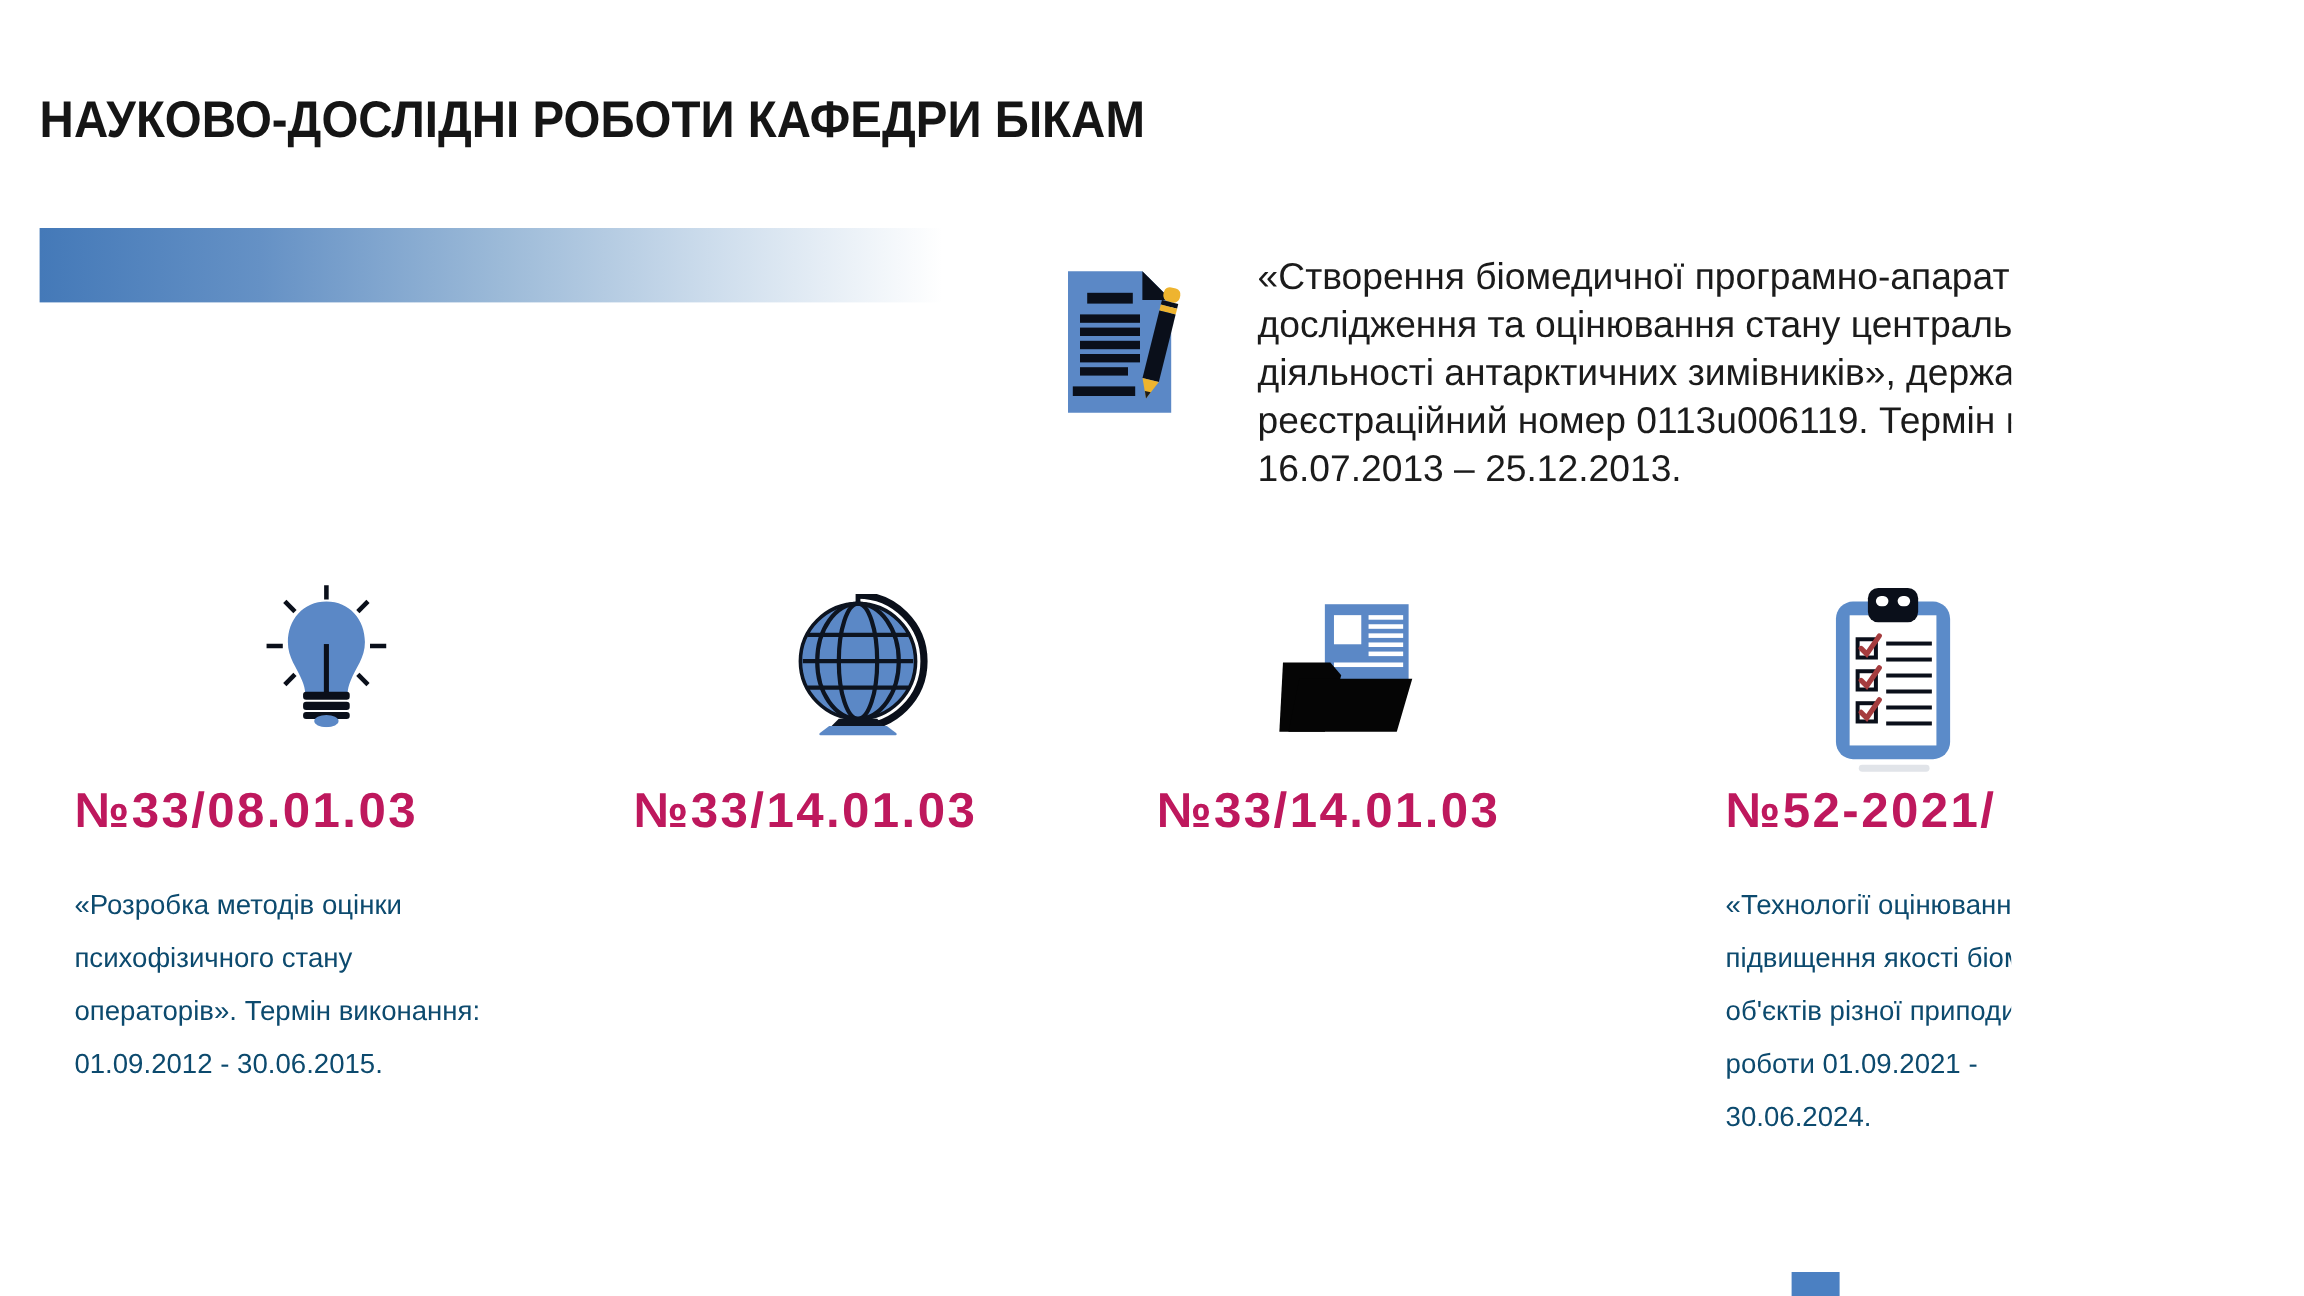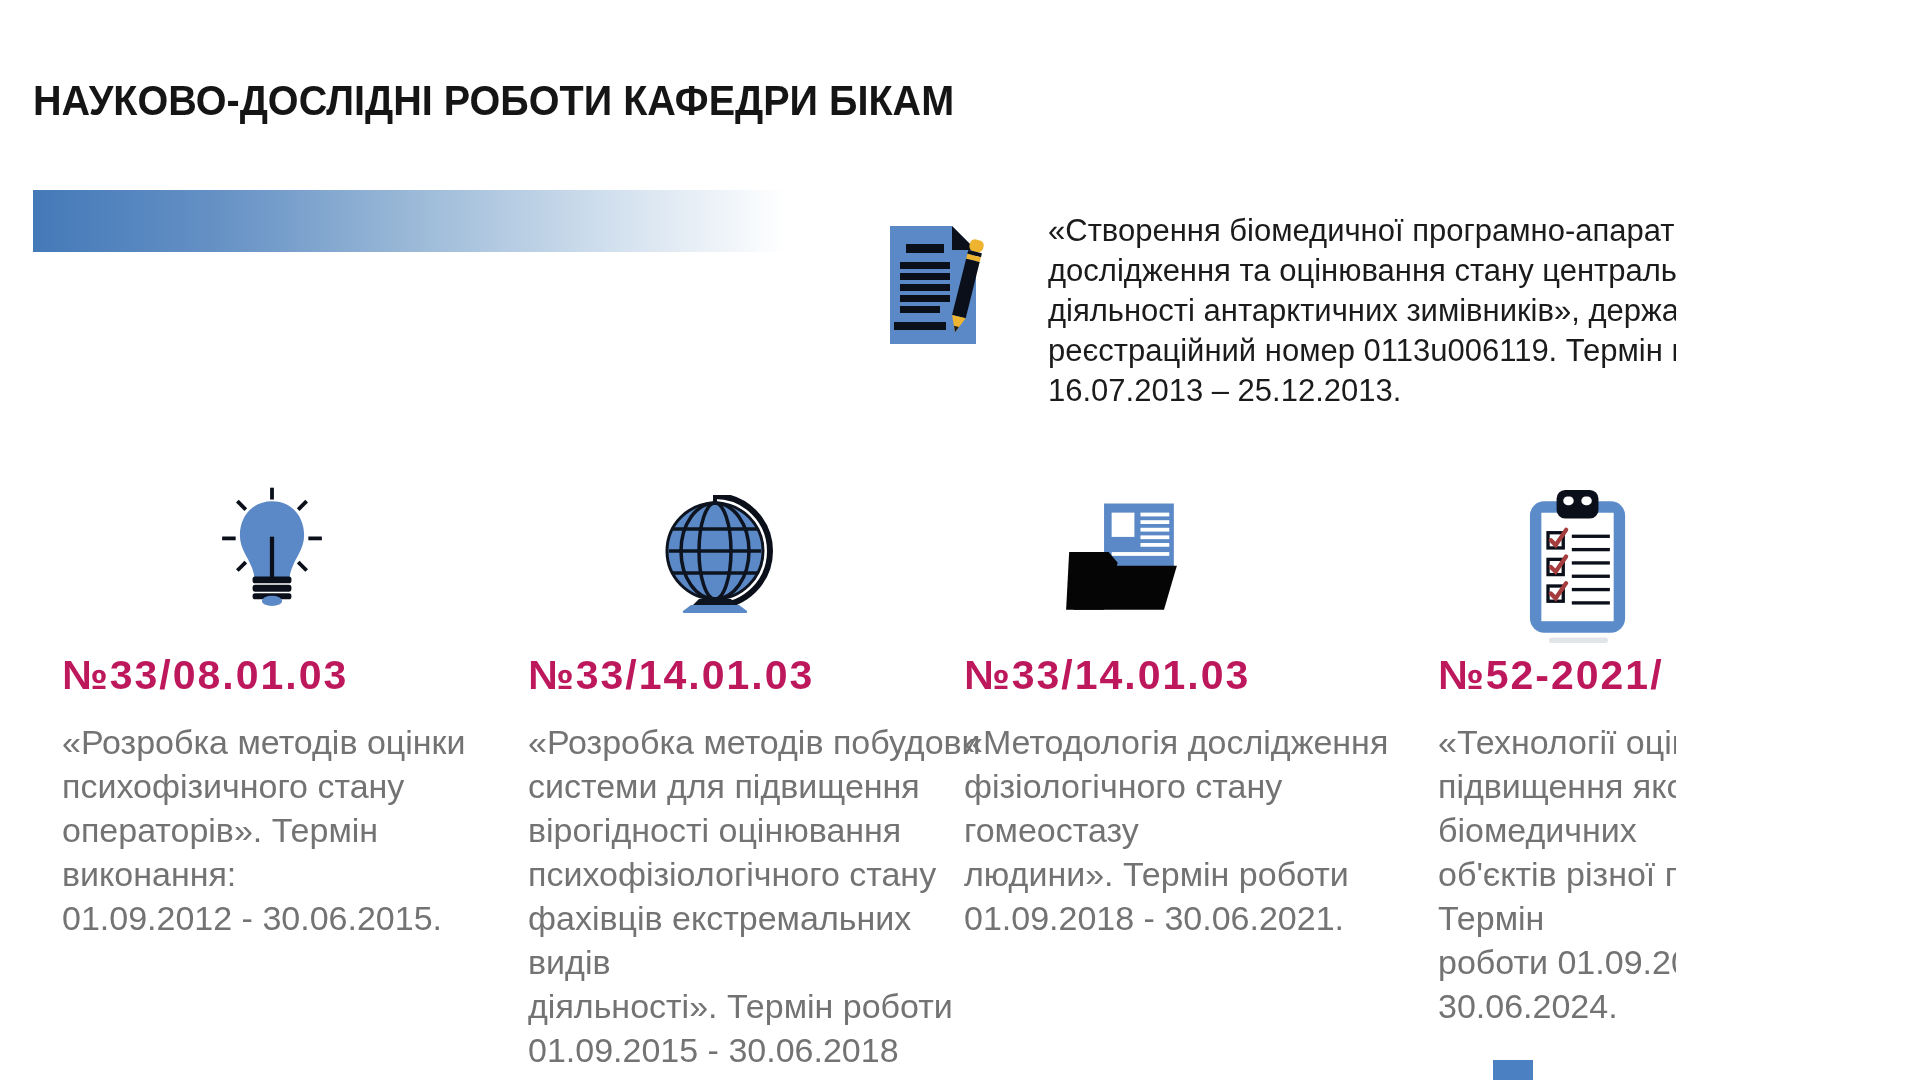--- a/index.html
+++ b/index.html
@@ -25,21 +25,21 @@
   .col1 { left:62px; }  .col2 { left:528px; }  .col3 { left:964px; }  .col4 { left:1438px; }
 
   .icon-wrap { height:170px; display:flex; align-items:flex-start; }
   .col1 .icon-wrap svg { margin-left:155px; margin-top:8px; }
   .col2 .icon-wrap svg { margin-left:135px; margin-top:17px; }
   .col3 .icon-wrap svg { margin-left:100px; margin-top:24px; }
   .col4 .icon-wrap svg { margin-left:90px;  margin-top:10px; }
 
   .proj-num { font-size:41px; font-weight:bold; color:#be185d; letter-spacing:2px; line-height:50px;
     margin-top:2px; white-space:nowrap; }
-  .proj-desc { margin-top:20px; font-size:34px; line-height:44px; color:#737373; white-space:pre-wrap; }
+  .proj-desc { margin-top:32px; font-size:23px; line-height:44px; color:#0c4a6e; white-space:pre-wrap; }
 
   .bottom-square { position:absolute; left:1493px; top:1060px; width:40px; height:20px; background:#4b80c2; z-index:1; }
 </style>
 </head>
 <body>
 
 <div class="slide">
 
   <div class="right-strip"></div>
 
@@ -113,51 +113,40 @@
           <line x1="6" y1="56" x2="98" y2="56"></line>
           <line x1="10" y1="34" x2="94" y2="34"></line>
           <line x1="10" y1="78" x2="94" y2="78"></line>
         </g>
         <path d="M52,1 A55,55 0 0 1 52,111" fill="none" stroke="#0a0f1a" stroke-width="6"></path>
         <polygon points="36,104 68,104 74,110 30,110" fill="#0d1420"></polygon>
         <path d="M28,110 L76,110 L84,116 Q85,118 82,118 L22,118 Q19,118 20,116 Z" fill="#5b88c6"></path>
       </svg>
     </div>
     <h2 class="proj-num">№33/14.01.03</h2>
-    <p class="proj-desc">«Розробка методів побудови
-системи для підвищення
-вірогідності оцінювання
-психофізіологічного стану
-фахівців екстремальних видів
-діяльності». Термін роботи
-01.09.2015 - 30.06.2018</p>
   </div>
 
   <div class="col col3">
     <div class="icon-wrap">
       <svg width="115" height="110" viewBox="0 0 150 145">
         <rect x="52" y="2" width="92" height="88" fill="#5b88c6"></rect>
         <rect x="62" y="14" width="30" height="32" fill="#ffffff"></rect>
         <g fill="#ffffff">
           <rect x="100" y="14" width="38" height="5"></rect>
           <rect x="100" y="24" width="38" height="5"></rect>
           <rect x="100" y="34" width="38" height="5"></rect>
           <rect x="100" y="44" width="38" height="5"></rect>
           <rect x="100" y="54" width="38" height="5"></rect>
           <rect x="62" y="66" width="76" height="5"></rect>
         </g>
         <polygon points="6,66 58,66 70,80 52,142 2,142" fill="#050505"></polygon>
         <polygon points="24,84 148,84 131,142 12,142" fill="#050505"></polygon>
       </svg>
     </div>
     <h2 class="proj-num">№33/14.01.03</h2>
-    <p class="proj-desc">«Методологія дослідження
-фізіологічного стану гомеостазу
-людини». Термін роботи
-01.09.2018 - 30.06.2021.</p>
   </div>
 
   <div class="col col4">
     <div class="icon-wrap">
       <svg width="100" height="157" viewBox="0 0 105 165">
         <rect x="2" y="14" width="100" height="138" rx="15" fill="#5b8bc9"></rect>
         <rect x="14" y="26" width="76" height="114" fill="#ffffff"></rect>
         <rect x="30" y="2" width="44" height="30" rx="9" fill="#0a0f1a"></rect>
         <rect x="37" y="9" width="11" height="9" rx="4.5" fill="#ffffff"></rect>
         <rect x="56" y="9" width="11" height="9" rx="4.5" fill="#ffffff"></rect>

